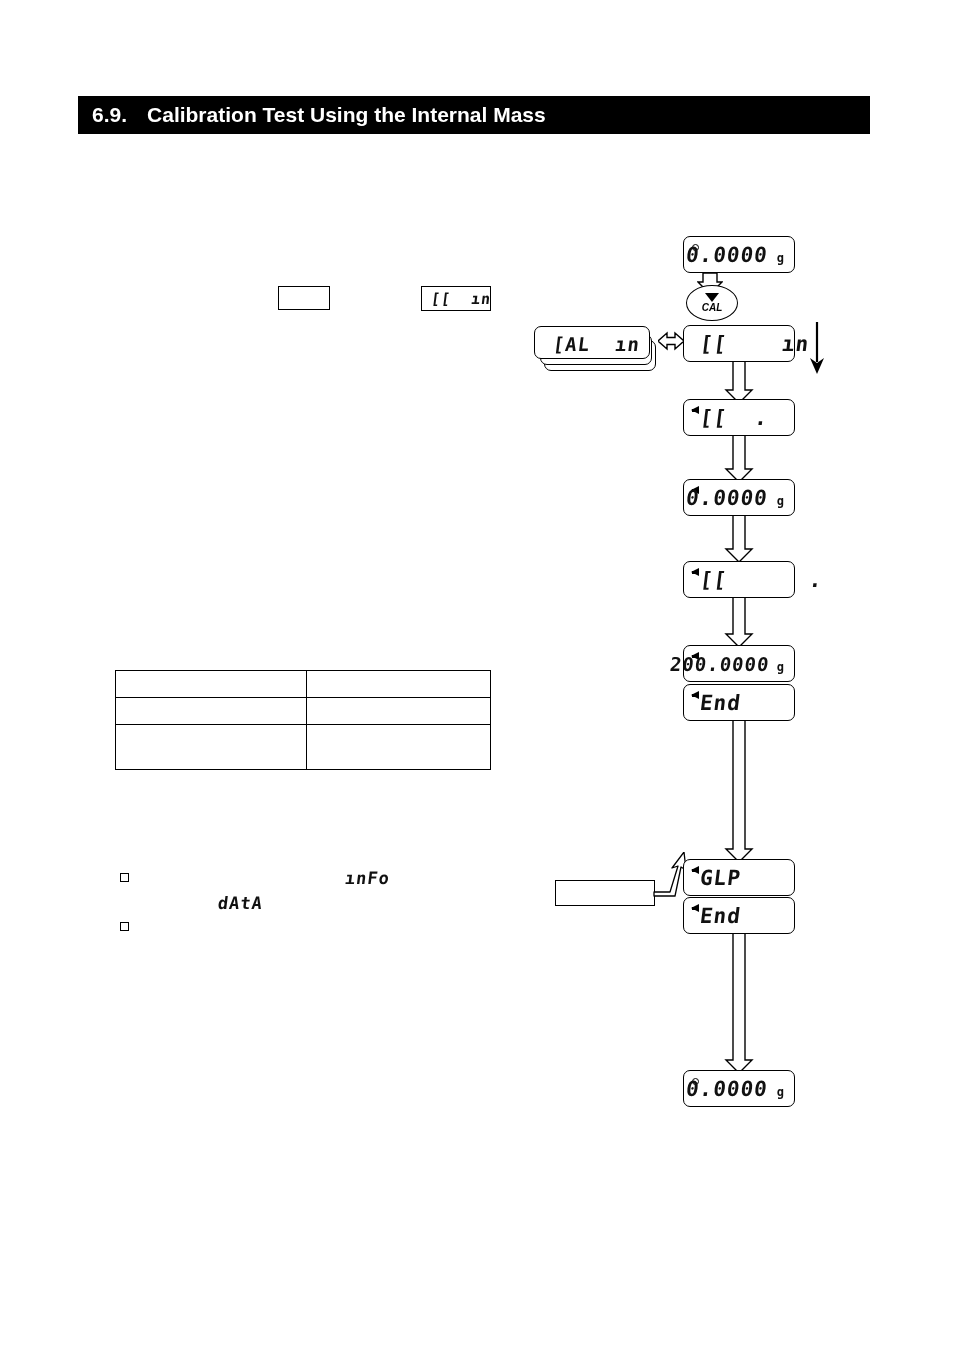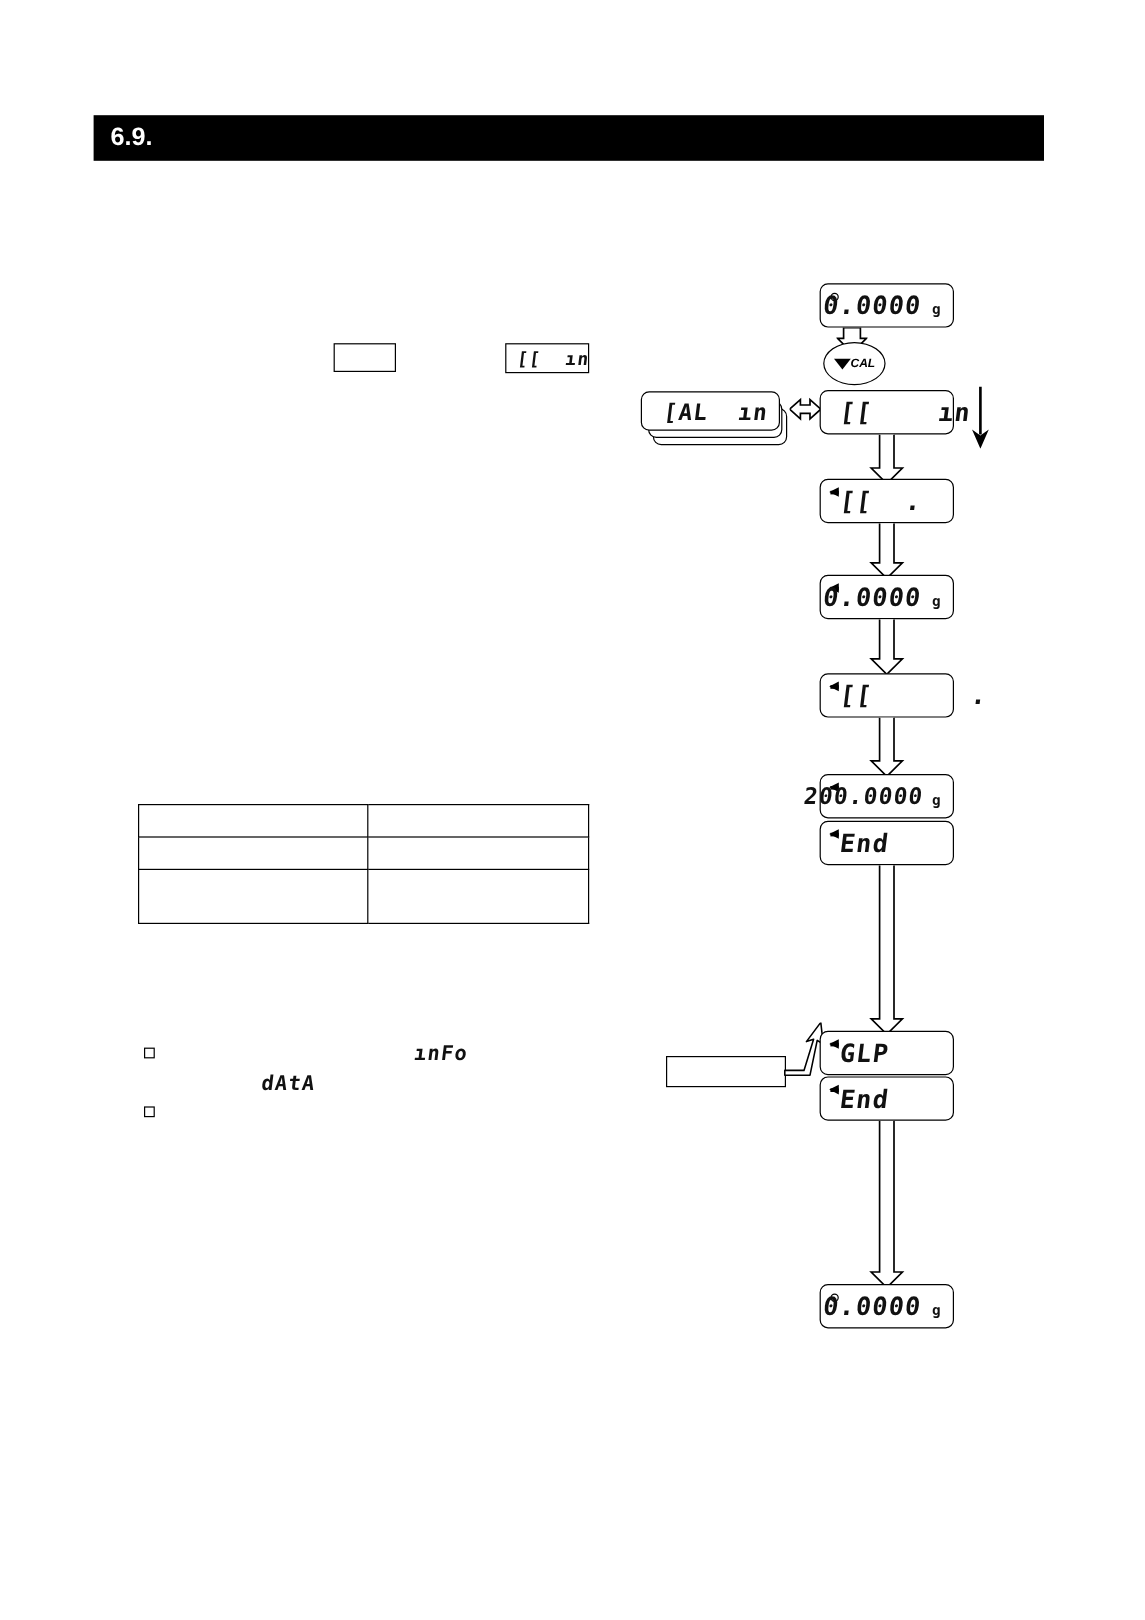--- a/index.html
+++ b/index.html
@@ -126,21 +126,21 @@
   .thin-arrow { position: absolute; }
 
   
   .cal-oval {
     position: absolute;
     border: 1.6px solid #000;
     border-radius: 50%;
     background: #fff;
     box-sizing: border-box;
     display: flex;
-    flex-direction: row;
+    flex-direction: column;
     align-items: center;
     justify-content: center;
   }
   .cal-oval .tri {
     width: 0; height: 0;
     border-left: 7px solid transparent;
     border-right: 7px solid transparent;
     border-top: 9px solid #000;
     margin-bottom: 0px;
   }
@@ -194,20 +194,21 @@
   }
   .freetext {
     position: absolute;
   }
 </style>
 </head>
 <body>
 
 <div class="section-bar">
   <span class="section-num">6.9.</span>
+  <span class="section-title">Calibration Test Using the Internal Mass</span>
 </div>
 
 <div class="box" style="left:278px; top:286px; width:52px; height:24px;"></div>
 
 <div class="chip" style="left:421px; top:286px; width:70px; height:25px;">
   <span class="lcd">[[  ın</span>
 </div>
 
 <table class="tbl" style="left:115px; top:670px; width:376px;">
   <tbody>

